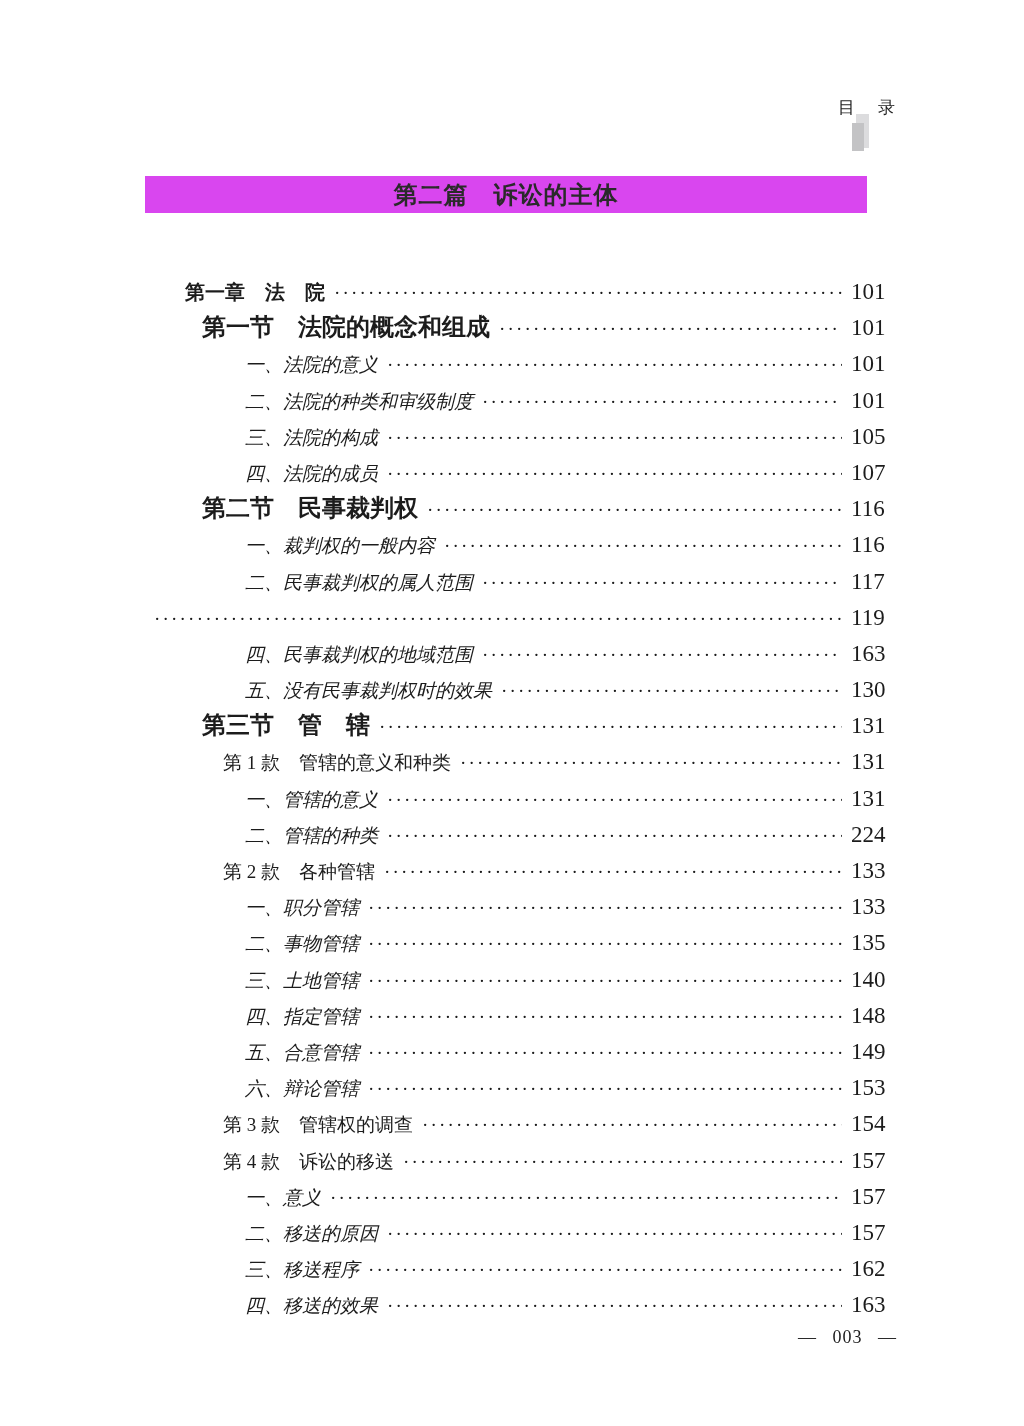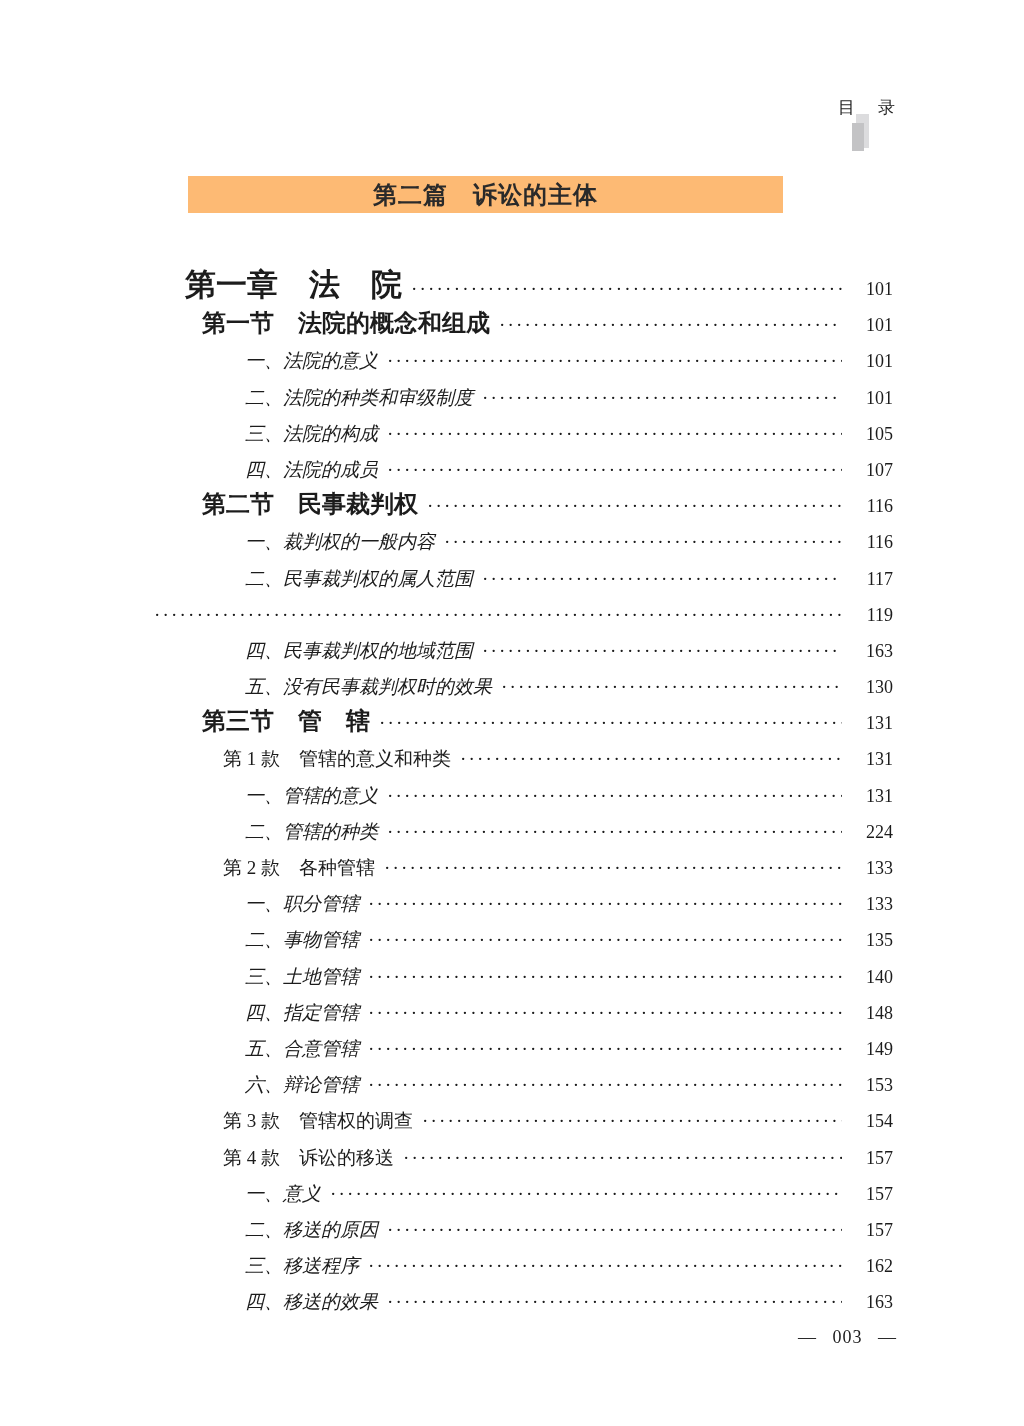--- a/index.html
+++ b/index.html
@@ -21,38 +21,37 @@
     font-size:17px; letter-spacing:3px;
     padding-top:4px;
     font-family:"Liberation Serif","DejaVu Serif",serif;
   }
   .rh-mark { position:relative; width:17px; height:40px; margin-left:14px; margin-top:-5px; }
   .rh-mark .bar-light { position:absolute; right:0; top:0; width:13px; height:34px; background:#dcdcde; }
   .rh-mark .bar-dark  { position:absolute; left:0; top:9px; width:12px; height:28px; background:#c3c3c5; }
 
   
   .part-banner {
-    position:absolute; left:145px; top:176px; width:595px; height:37px;
-    background:#fdba74;
+    position:absolute; left:145px; top:176px; width:722px; height:37px;
+    background:#d946ef;
     display:flex; align-items:center; justify-content:center;
     font-family:"Liberation Sans","DejaVu Sans",sans-serif;
     font-weight:bold; font-size:24px; letter-spacing:1px;
     color:#2a2a2a;
-    margin-left:43px;
   }
 
   
   .toc { position:absolute; left:145px; top:259px; width:748px; }
   .row { display:flex; align-items:baseline; height:36.2px; }
   .row .t { white-space:pre; flex:none; }
   .row.lvl-chapter { }
   .row.lvl-chapter .t {
     padding-left:40px;
     font-family:"Liberation Sans","DejaVu Sans",sans-serif;
-    font-weight:bold; font-size:31px;
+    font-weight:bold; font-size:20px;
   }
   .row.lvl-section .t {
     padding-left:57px;
     font-weight:bold; font-size:24px;
   }
   .row.lvl-clause .t {
     padding-left:78px;
     font-size:19px;
   }
   .row.lvl-item .t {
@@ -62,22 +61,22 @@
   .leader {
     flex:1 1 auto; overflow:hidden; white-space:nowrap;
     margin-left:9px; margin-right:9px;
     font-size:19px; letter-spacing:2.2px; color:#1c1c1c;
     font-style:normal;
   }
   .leader::after {
     content:"····································································································································································";
   }
   .pg {
-    flex:none; min-width:42px; text-align:right;
-    font-size:18px; font-style:normal; font-weight:normal;
+    flex:none; min-width:42px; 
+    font-size:23px; font-style:normal; font-weight:normal;
     font-family:"Liberation Serif","DejaVu Serif",serif;
     margin-top:20px;
   }
 
   
   .folio {
     position:absolute; top:1327px; right:127px;
     font-size:18px; letter-spacing:1px; word-spacing:10px;
   }
 </style>

